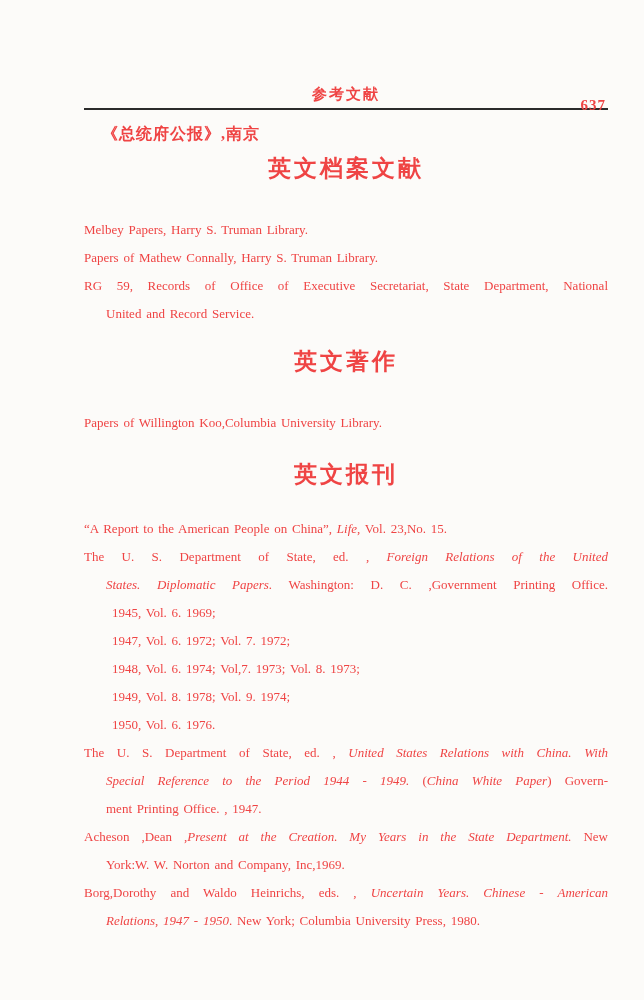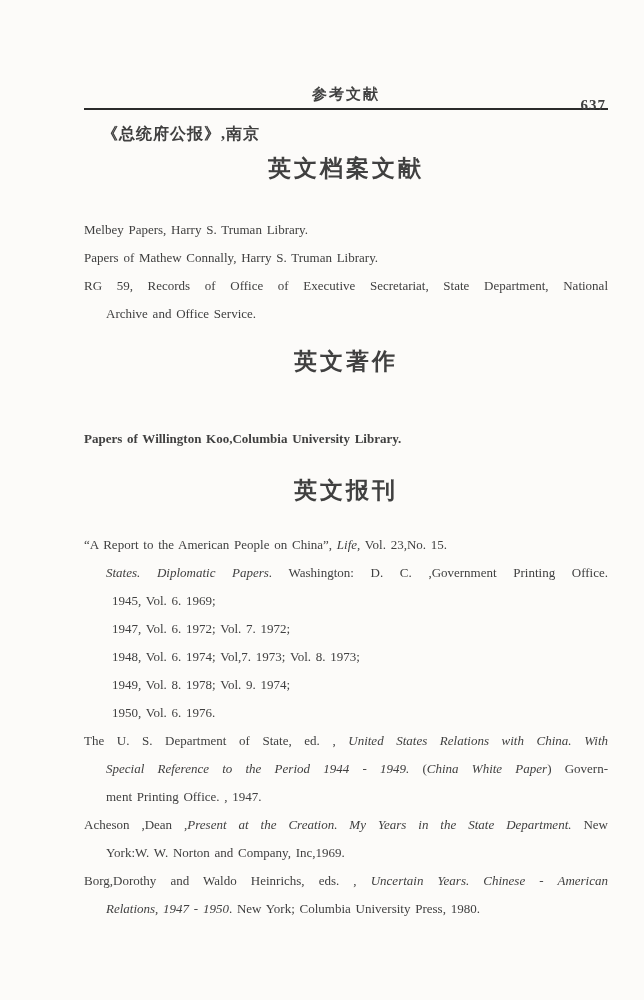--- a/index.html
+++ b/index.html
@@ -5,21 +5,21 @@
   html, body { margin: 0; padding: 0; }
   body {
     width: 644px; height: 1000px;
     background: #e9e9e9;
     font-family: "Liberation Serif", serif;
   }
   .page {
     position: relative;
     width: 644px; height: 1000px;
     background: #fcfbf9;
-    color: #404040;
+    color: #ef4444;
     box-sizing: border-box;
     overflow: hidden;
   }
   .content {
     margin: 0 36px 0 84px; 
     padding-top: 85px;
   }
   
   .runhead { position: relative; height: 17px; }
   .rh-title {
@@ -48,21 +48,21 @@
   
   .section-heading {
     text-align: center;
     font-size: 23px; font-weight: bold;
     line-height: 28px;
     letter-spacing: 3px;
   }
   section:nth-of-type(1) .section-heading { margin-top: 12px; }
   section:nth-of-type(1) .section-body   { margin-top: 33px; }
   section:nth-of-type(2) .section-heading { margin-top: 20px; }
-  section:nth-of-type(2) .section-body   { margin-top: 49px; font-weight: bold; }
+  section:nth-of-type(2) .section-body   { margin-top: 33px; }
   section:nth-of-type(3) .section-heading { margin-top: 24px; }
   section:nth-of-type(3) .section-body   { margin-top: 26px; }
   
   .bib-line {
     font-size: 13px;
     line-height: 28px;
     word-spacing: 1.5px;
     white-space: nowrap;
   }
   .bib-line.ind1 { padding-left: 22px; }
@@ -89,33 +89,34 @@
 
     <div class="intro">《总统府公报》,南京</div>
 
     <div>
         <section>
           <div class="section-heading">英文档案文献</div>
           <div class="section-body">
             <div class="bib-line ind0"><span>Melbey Papers, Harry S. Truman Library.</span></div>
             <div class="bib-line ind0"><span>Papers of Mathew Connally, Harry S. Truman Library.</span></div>
             <div class="bib-line ind0 just"><span>RG 59, Records of Office of Executive Secretariat, State Department, National</span></div>
-            <div class="bib-line ind1"><span>Archive and Office Service.</span></div>
+            <div class="bib-line ind1"><span>United and Record Service.</span></div>
           </div>
         </section>
         <section>
           <div class="section-heading">英文著作</div>
           <div class="section-body">
             <div class="bib-line ind0"><span>Papers of Willington Koo,Columbia University Library.</span></div>
           </div>
         </section>
         <section>
           <div class="section-heading">英文报刊</div>
           <div class="section-body">
             <div class="bib-line ind0"><span>“A Report to the American People on China”, </span><span class="it">Life</span><span>, Vol. 23,No. 15.</span></div>
+            <div class="bib-line ind0 just"><span>The U. S. Department of State, ed. , </span><span class="it">Foreign Relations of the United</span></div>
             <div class="bib-line ind1 just"><span class="it">States. Diplomatic Papers.</span><span> Washington: D. C. ,Government Printing Office.</span></div>
             <div class="bib-line ind2"><span>1945, Vol. 6. 1969;</span></div>
             <div class="bib-line ind2"><span>1947, Vol. 6. 1972;  Vol. 7. 1972;</span></div>
             <div class="bib-line ind2"><span>1948, Vol. 6. 1974;  Vol,7. 1973;  Vol. 8. 1973;</span></div>
             <div class="bib-line ind2"><span>1949, Vol. 8. 1978;  Vol. 9. 1974;</span></div>
             <div class="bib-line ind2"><span>1950, Vol. 6. 1976.</span></div>
             <div class="bib-line ind0 just"><span>The U. S. Department of State, ed. , </span><span class="it">United States Relations with China. With</span></div>
             <div class="bib-line ind1 just"><span class="it">Special Reference to the Period 1944 - 1949.</span><span> (</span><span class="it">China White Paper</span><span>) Govern-</span></div>
             <div class="bib-line ind1"><span>ment Printing Office. , 1947.</span></div>
             <div class="bib-line ind0 just"><span>Acheson ,Dean ,</span><span class="it">Present at the Creation. My Years in the State Department.</span><span> New</span></div>

